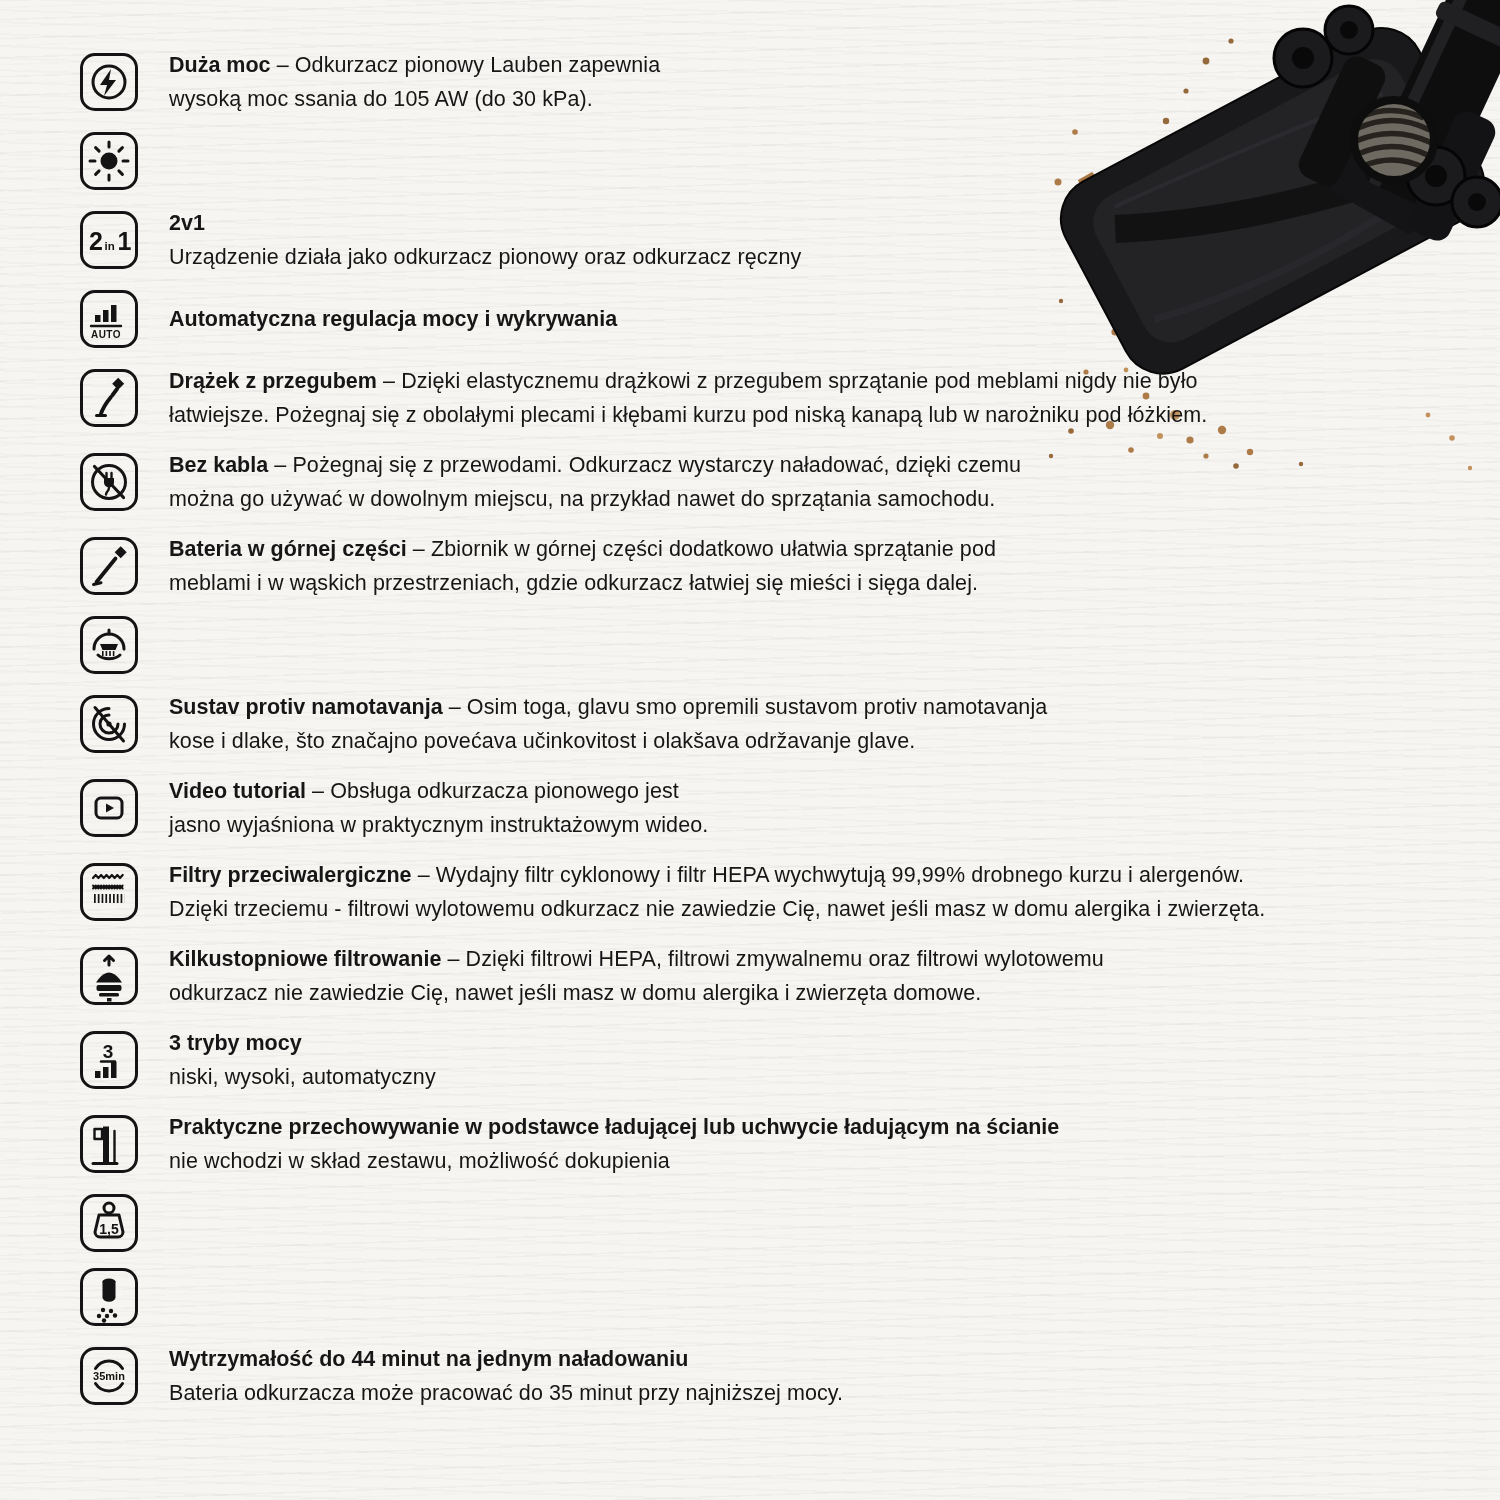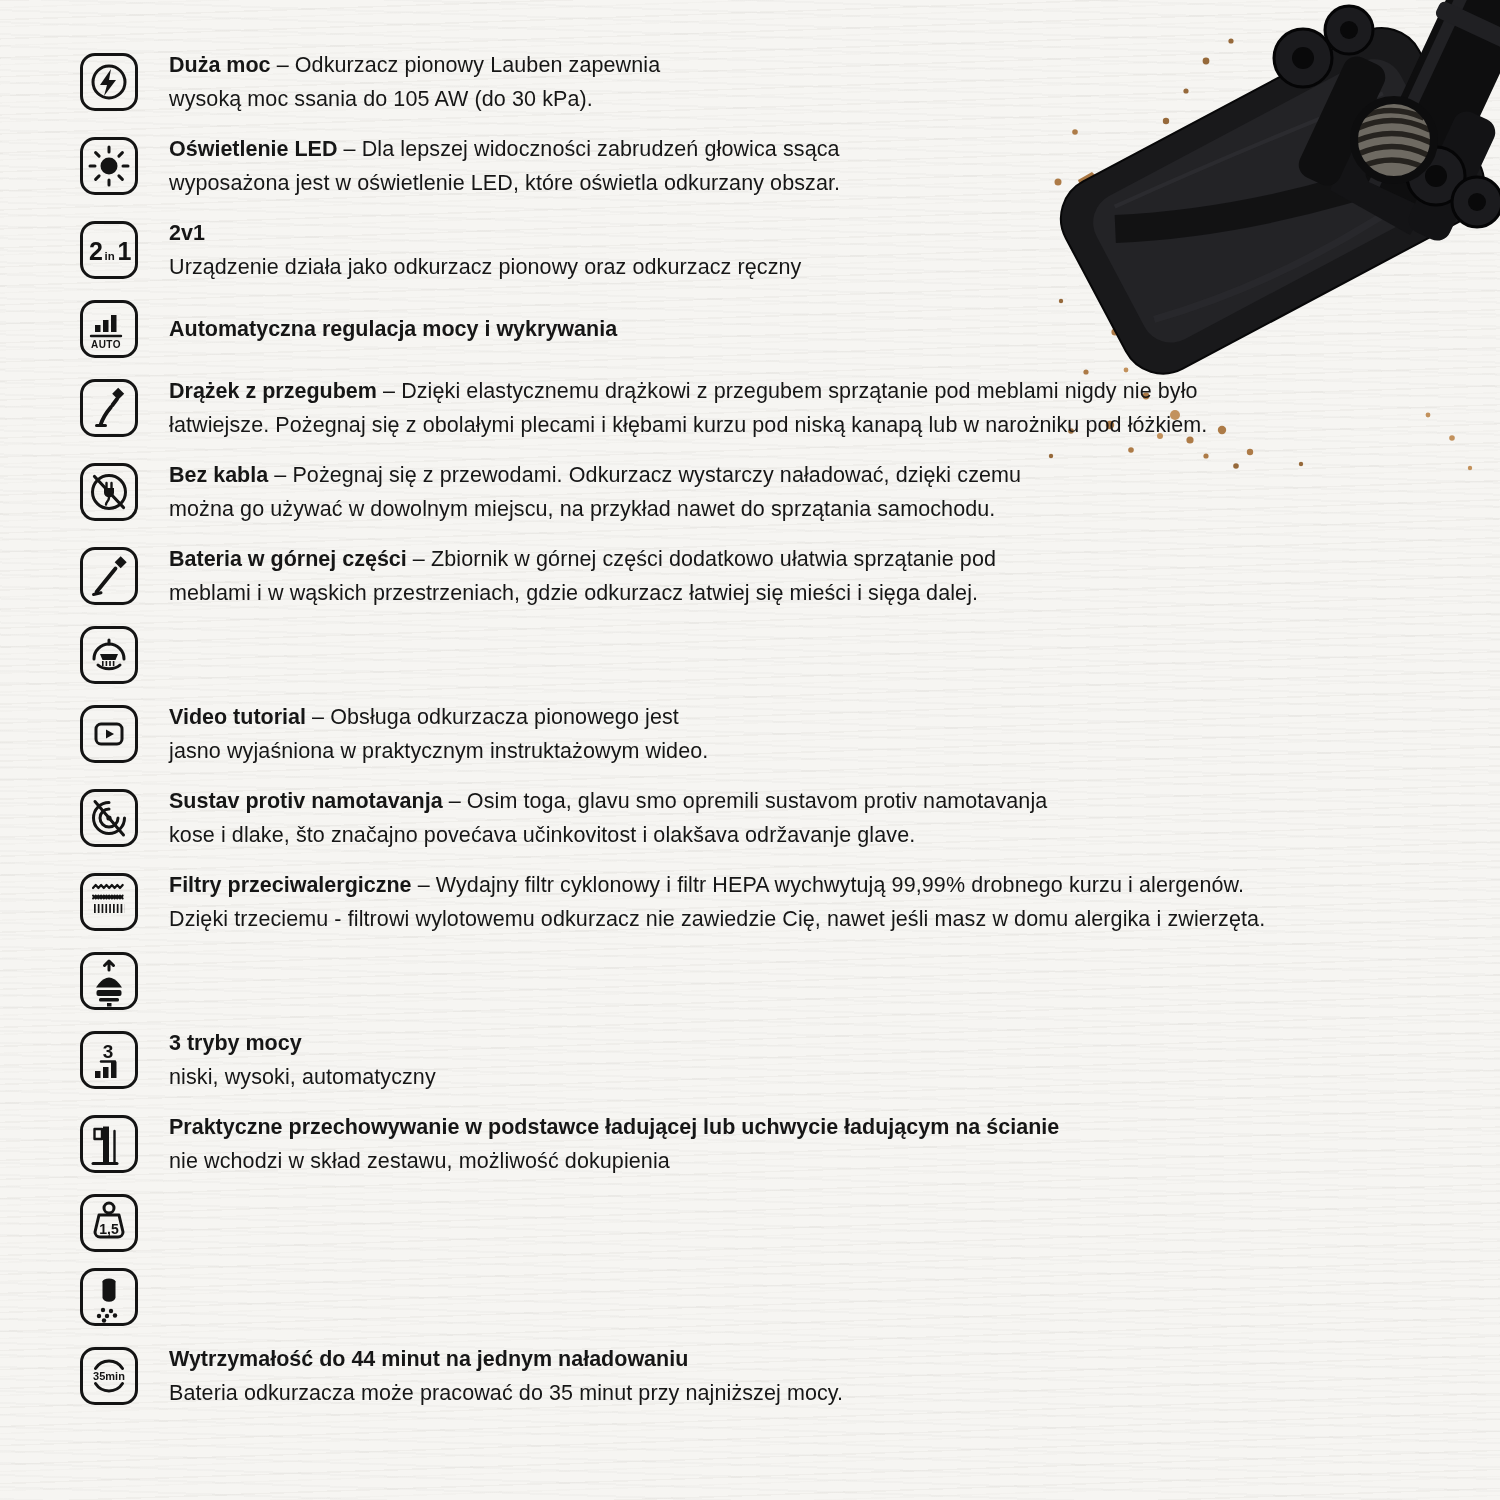--- a/index.html
+++ b/index.html
@@ -136,22 +136,20 @@
               <line x1="37.9" y1="37.9" x2="41.4" y2="41.4"></line>
             <line x1="28" y1="42" x2="28" y2="47"></line>
               <line x1="18.1" y1="37.9" x2="14.6" y2="41.4"></line>
             <line x1="14" y1="28" x2="9" y2="28"></line>
               <line x1="18.1" y1="18.1" x2="14.6" y2="14.6"></line>
             <line x1="28" y1="14" x2="28" y2="9"></line>
               <line x1="37.9" y1="18.1" x2="41.4" y2="14.6"></line>
           </g>
         </svg>
       </div>
-      <p class="txt"><b>Oświetlenie LED</b><span> – </span><span>Dla lepszej widoczności zabrudzeń głowica ssąca
-wyposażona jest w oświetlenie LED, które oświetla odkurzany obszar.</span></p>
     </div>
 
     <div class="row">
       <div class="icon-box">
         <svg width="52" height="52" viewBox="2 2 52 52">
           <text x="8" y="38" font-size="25">2</text>
           <text x="23.5" y="38" font-size="11.5">in</text>
           <text x="36.5" y="38" font-size="25">1</text>
         </svg>
       </div>
@@ -220,39 +218,39 @@
           <path class="fl" d="M19 27 h18 l-2.5 6 h-13 z"></path>
           <line x1="21" y1="36.5" x2="35" y2="36.5" stroke="#141414" stroke-width="5" stroke-dasharray="1.6,2"></line>
           <path class="st" d="M17 38 a13 8 0 0 0 22 0"></path>
         </svg>
       </div>
     </div>
 
     <div class="row">
       <div class="icon-box">
         <svg width="52" height="52" viewBox="2 2 52 52">
-          <rect class="st" x="15" y="18" width="26" height="20" rx="5"></rect>
-          <path class="fl" d="M25 23.5 v9 l8 -4.5 z"></path>
-        </svg>
-      </div>
-      <p class="txt"><b>Video tutorial</b><span> – </span><span>Obsługa odkurzacza pionowego jest
-jasno wyjaśniona w praktycznym instruktażowym wideo.</span></p>
-    </div>
-
-    <div class="row">
-      <div class="icon-box">
-        <svg width="52" height="52" viewBox="2 2 52 52">
           <path class="st" d="M28 12.5 a15.5 15.5 0 1 0 15.5 15.5"></path>
           <path class="st" d="M28 19 a9 9 0 1 0 9 9"></path>
           <circle class="fl" cx="28" cy="28" r="2.6"></circle>
           <line class="st" x1="14" y1="11.5" x2="42.5" y2="45"></line>
         </svg>
       </div>
       <p class="txt"><b>Sustav protiv namotavanja</b><span> – </span><span>Osim toga, glavu smo opremili sustavom protiv namotavanja
 kose i dlake, što značajno povećava učinkovitost i olakšava održavanje glave.</span></p>
+    </div>
+
+    <div class="row">
+      <div class="icon-box">
+        <svg width="52" height="52" viewBox="2 2 52 52">
+          <rect class="st" x="15" y="18" width="26" height="20" rx="5"></rect>
+          <path class="fl" d="M25 23.5 v9 l8 -4.5 z"></path>
+        </svg>
+      </div>
+      <p class="txt"><b>Video tutorial</b><span> – </span><span>Obsługa odkurzacza pionowego jest
+jasno wyjaśniona w praktycznym instruktażowym wideo.</span></p>
     </div>
 
     <div class="row">
       <div class="icon-box">
         <svg width="52" height="52" viewBox="2 2 52 52">
           <path class="stт" stroke-width="2.2" d="M12 14 l2.7 -3 2.7 3 2.7 -3 2.7 3 2.7 -3 2.7 3 2.7 -3 2.7 3 2.7 -3 2.7 3 2.7 -3"></path>
           <path class="stт" stroke-width="1.9" d="M12 21.5 l2.7 3 2.7 -3 2.7 3 2.7 -3 2.7 3 2.7 -3 2.7 3 2.7 -3 2.7 3 2.7 -3 2.7 3"></path>
           <path class="stт" stroke-width="1.9" d="M12 24.5 l2.7 -3 2.7 3 2.7 -3 2.7 3 2.7 -3 2.7 3 2.7 -3 2.7 3 2.7 -3 2.7 3 2.7 -3"></path>
           <line x1="13" y1="34.5" x2="43.5" y2="34.5" stroke="#141414" stroke-width="9" stroke-dasharray="1.7,2.1"></line>
         </svg>
@@ -264,20 +262,22 @@
     <div class="row">
       <div class="icon-box">
         <svg width="52" height="52" viewBox="2 2 52 52">
           <path class="st" d="M28 17 v-8.5 M23.5 12.5 l4.5 -4.5 4.5 4.5"></path>
           <path class="fl" d="M17.5 31 q10.5 -13 21 0 l2.5 3.5 h-26 z"></path>
           <rect class="fl" x="15.5" y="37" width="25" height="6" rx="2"></rect>
           <rect class="fl" x="18" y="45" width="20" height="3.6" rx="1.5"></rect>
           <rect class="fl" x="26" y="50" width="4.5" height="3.5"></rect>
         </svg>
       </div>
+      <p class="txt"><b>Kilkustopniowe filtrowanie</b><span> – </span><span>Dzięki filtrowi HEPA, filtrowi zmywalnemu oraz filtrowi wylotowemu
+odkurzacz nie zawiedzie Cię, nawet jeśli masz w domu alergika i zwierzęta domowe.</span></p>
     </div>
 
     <div class="row">
       <div class="icon-box">
         <svg width="52" height="52" viewBox="2 2 52 52">
           <text x="27" y="26" font-size="19" text-anchor="middle">3</text>
           <line class="st2" x1="20" y1="29.5" x2="34" y2="29.5"></line>
           <path class="fl" d="M14 46 h5.5 v-7 h-5.5 z M22 46 h5.5 v-11 h-5.5 z M30 46 h5.5 v-16 h-5.5 z"></path>
         </svg>
       </div>

